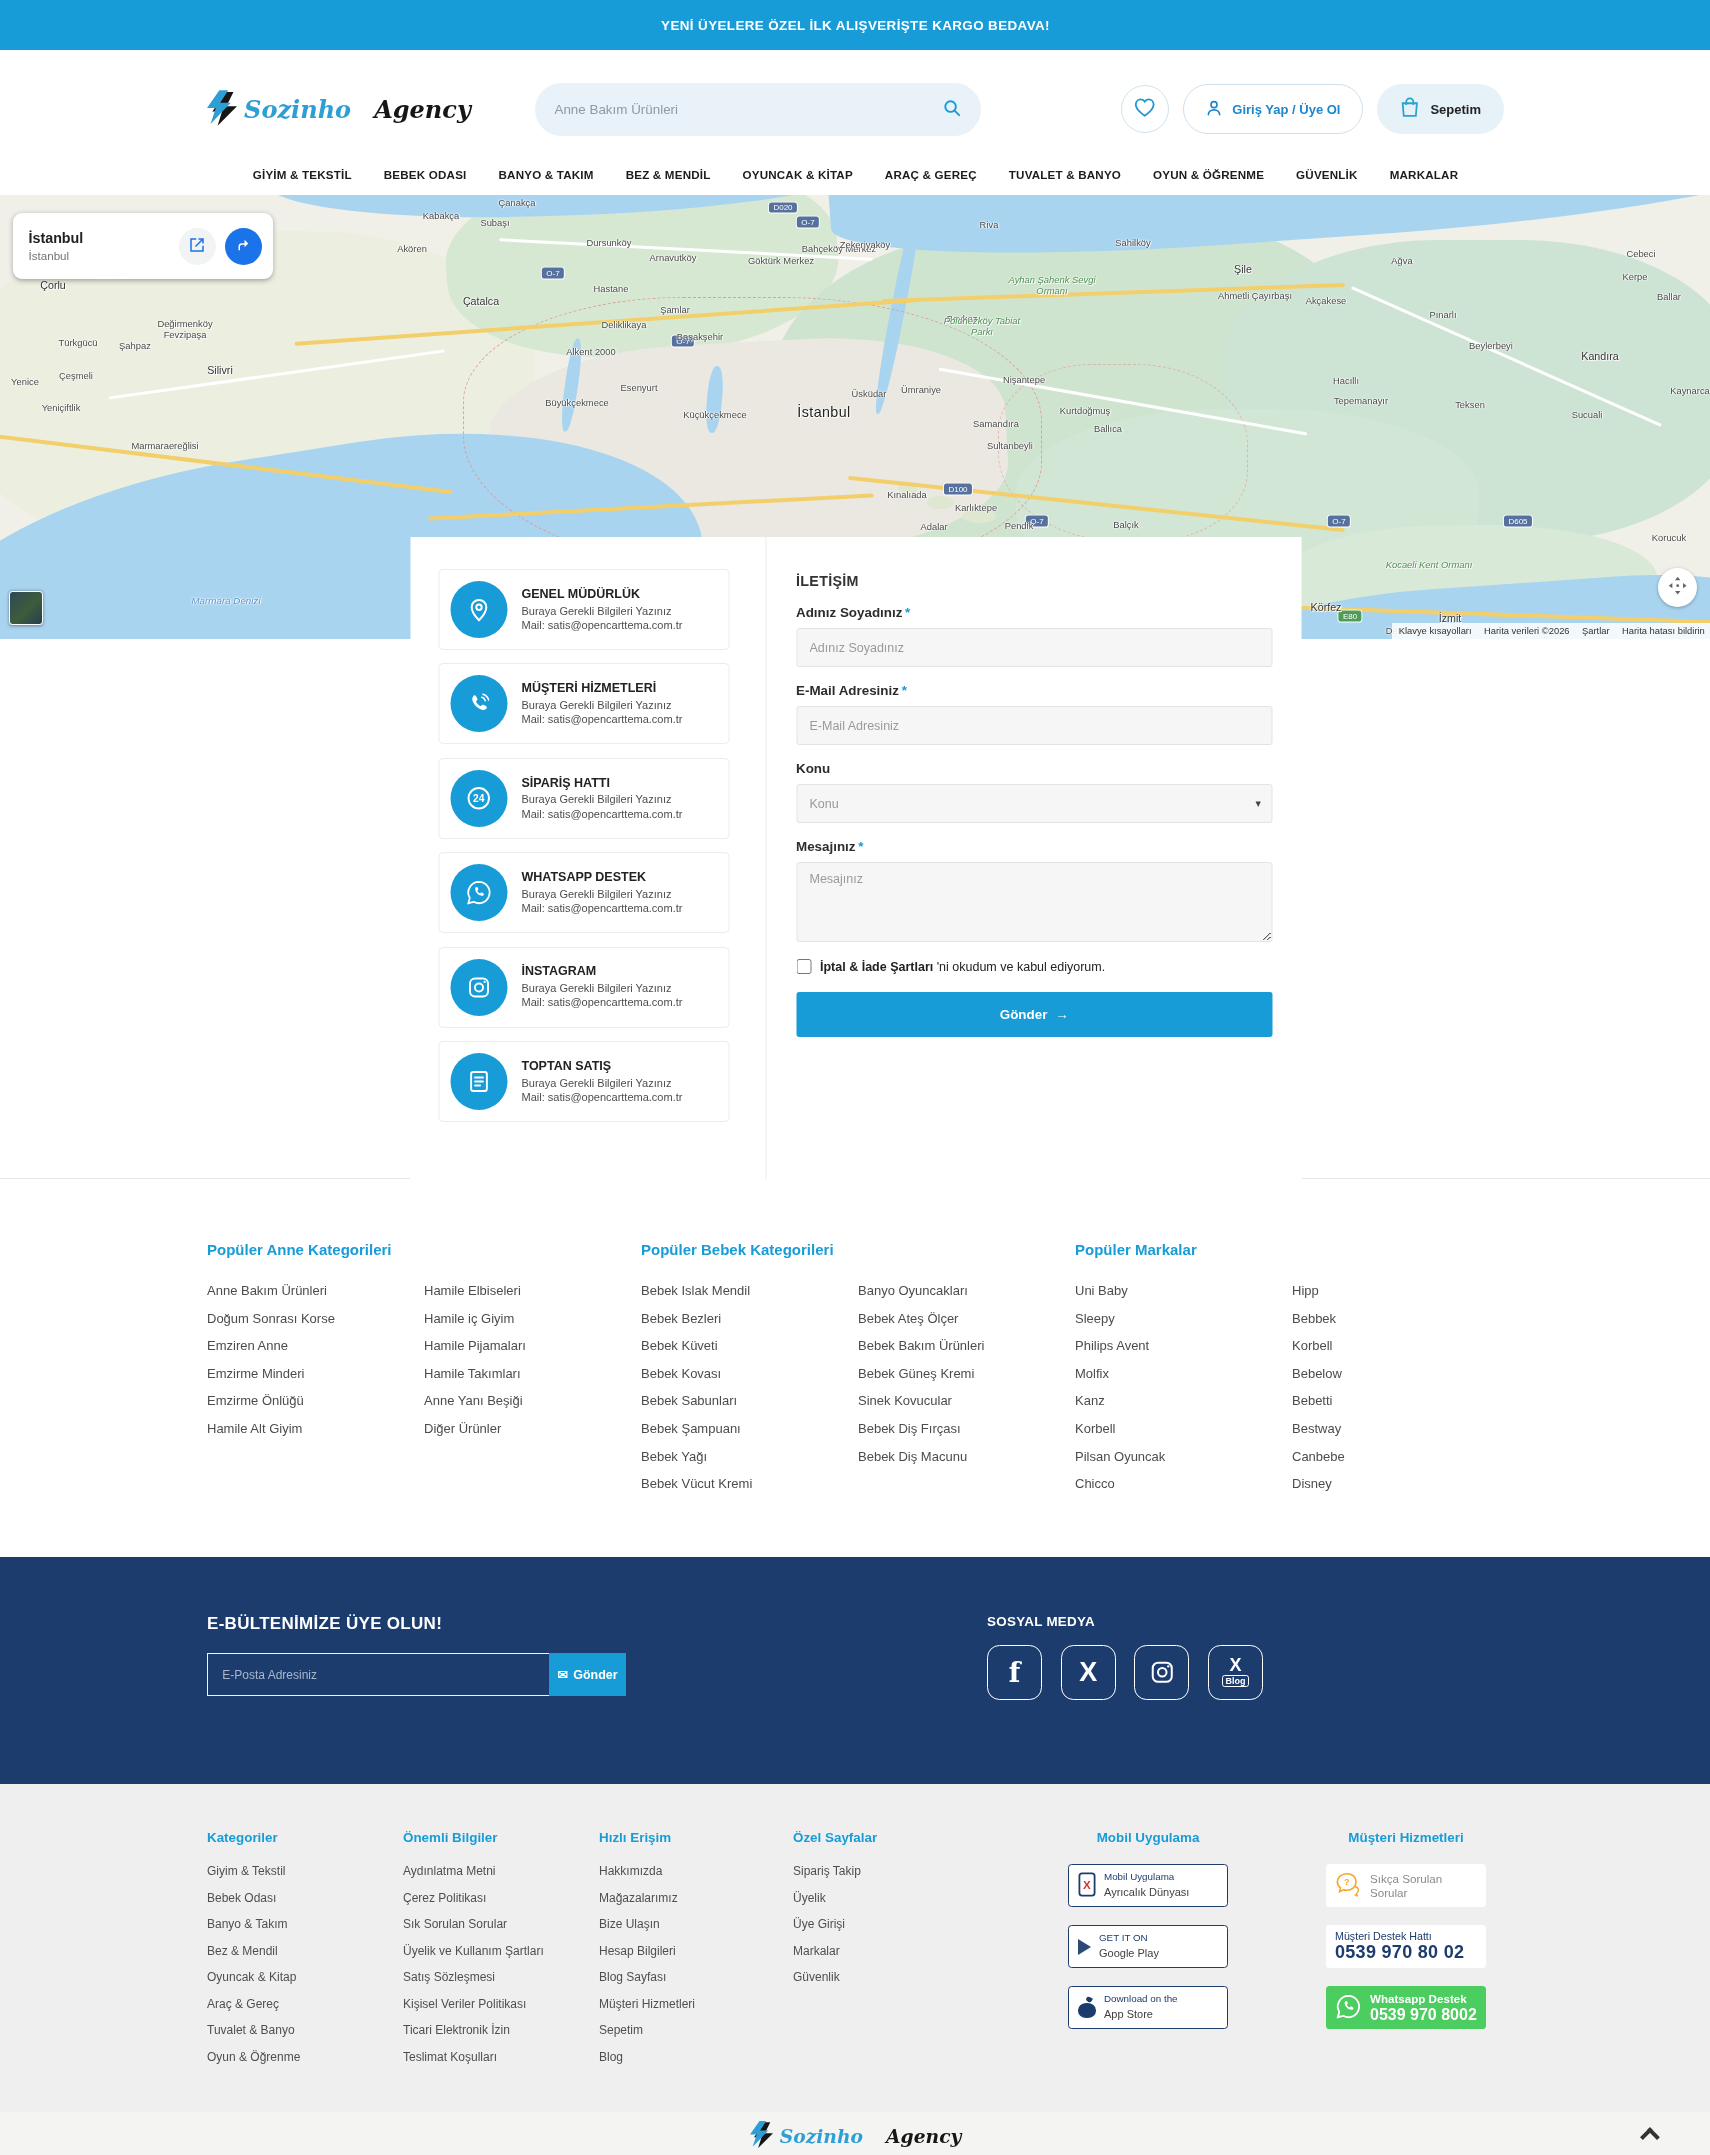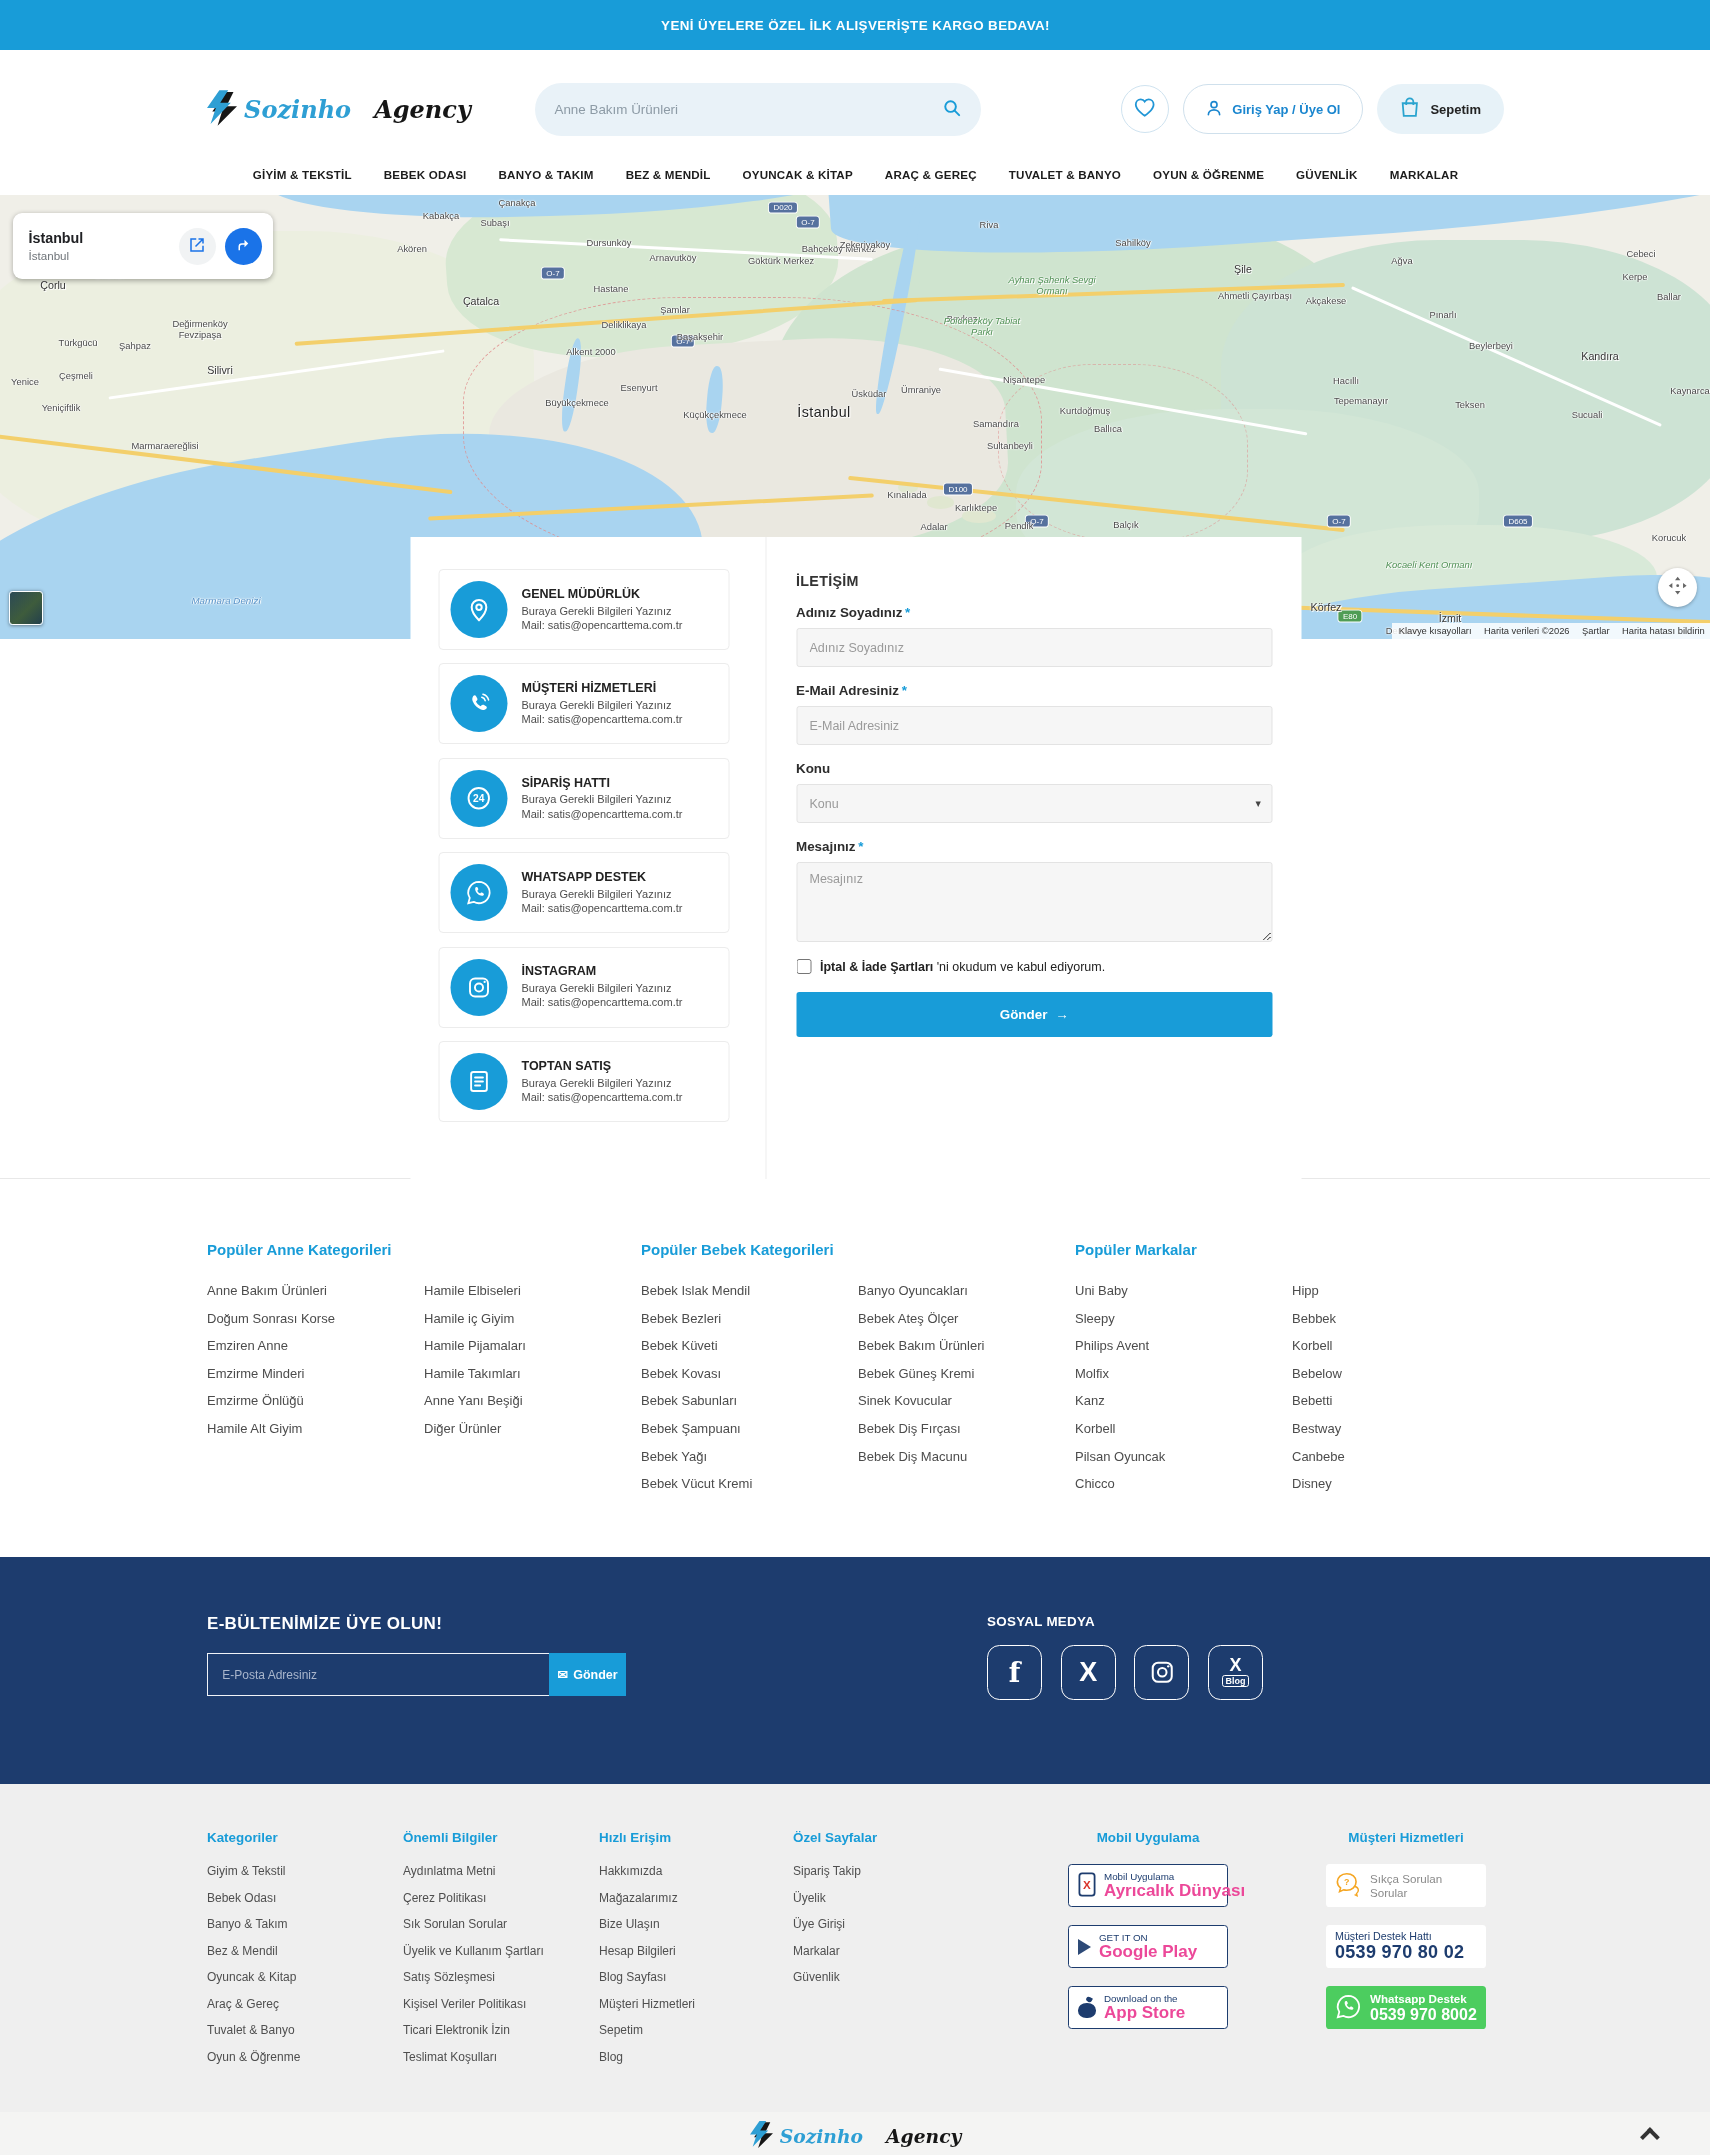--- a/index.html
+++ b/index.html
@@ -112,21 +112,21 @@
   .fm-inner{width:1297px;margin:0 auto;display:flex}
   .fm-col{width:196px}
   .fm-col.c3{width:194px}.fm-col.c4{width:207px}
   .fm-h{color:#189cd8;font-size:13.4px;font-weight:bold;margin-bottom:19.6px}
   .fm-col a{display:block;font-size:12px;color:#4f4f4f;margin-bottom:12.5px;text-decoration:none;cursor:pointer}
   .fm-apps{width:160px;margin-left:68px}
   .fm-apps .fm-h,.fm-cs .fm-h{text-align:center}
   .app-badge{width:160px;height:43px;border:0.9px solid #1d3c6e;border-radius:3.6px;background:#fff;display:flex;
     align-items:center;padding:0 9px;gap:8px;margin-bottom:18px;cursor:pointer}
   .ab-l1{font-size:9.8px;color:#1d3c6e;line-height:10.7px}
-  .ab-l2{font-size:17px;font-weight:bold;color:#ec4899;line-height:16px;white-space:nowrap}
+  .ab-l2{font-size:11px;font-weight:normal;color:#404040;line-height:16px;white-space:nowrap}
   .gp-tri{width:0;height:0;border-left:13.4px solid #2d4a77;border-top:8px solid transparent;border-bottom:8px solid transparent;flex:none}
   .apple{position:relative;width:18px;height:19.6px;flex:none}
   .apple:before{content:"";position:absolute;left:0;top:4.5px;width:18px;height:15px;background:#1d3c6e;border-radius:48% 48% 46% 46%}
   .apple:after{content:"";position:absolute;left:8px;top:-0.9px;width:6.2px;height:5.3px;background:#1d3c6e;border-radius:60% 0 60% 60%;transform:rotate(30deg)}
   .fm-cs{width:160px;margin-left:98px}
   .cs-card{width:160px;height:43px;border-radius:3.6px;background:#fff;display:flex;align-items:center;padding:0 9px;gap:8px;margin-bottom:18px;cursor:pointer}
   .cs-faq-t{font-size:11.6px;color:#8a8a8a;line-height:14.3px}
   .cs-l1{font-size:10.7px;color:#1d3c6e}
   .cs-l2{font-size:18px;font-weight:bold;color:#1d3c6e;letter-spacing:0.3px;white-space:nowrap}
   .cs-wa{background:#4ccd5f}
@@ -256,21 +256,21 @@
     <span class="shield gr" style="left:1350px;top:421px">E80</span>
 
     <span class="lbl lbl-town" style="left:53px;top:90px">Çorlu</span>
     <span class="lbl" style="left:110px;top:80px">Önerler</span>
     <span class="lbl" style="left:78px;top:147px">Türkgücü</span>
     <span class="lbl" style="left:135px;top:150px">Şahpaz</span>
     <span class="lbl" style="left:25px;top:186px">Yenice</span>
     <span class="lbl" style="left:76px;top:180px">Çeşmeli</span>
     <span class="lbl" style="left:61px;top:212px">Yeniçiftlik</span>
     <span class="lbl" style="left:165px;top:250px">Marmaraereğlisi</span>
-    <span class="lbl wrap" style="left:200px;top:135px">Değirmenköy Fevzipaşa</span>
+    <span class="lbl wrap" style="left:185px;top:135px">Değirmenköy Fevzipaşa</span>
     <span class="lbl lbl-town" style="left:220px;top:175px">Silivri</span>
     <span class="lbl lbl-town" style="left:481px;top:106px">Çatalca</span>
     <span class="lbl" style="left:412px;top:53px">Akören</span>
     <span class="lbl" style="left:495px;top:27px">Subaşı</span>
     <span class="lbl" style="left:441px;top:19.6px">Kabakça</span>
     <span class="lbl" style="left:517px;top:7.1px">Çanakça</span>
     <span class="lbl" style="left:609px;top:47px">Dursunköy</span>
     <span class="lbl" style="left:611px;top:93px">Hastane</span>
     <span class="lbl" style="left:675px;top:114px">Şamlar</span>
     <span class="lbl" style="left:624px;top:129px">Deliklikaya</span>

